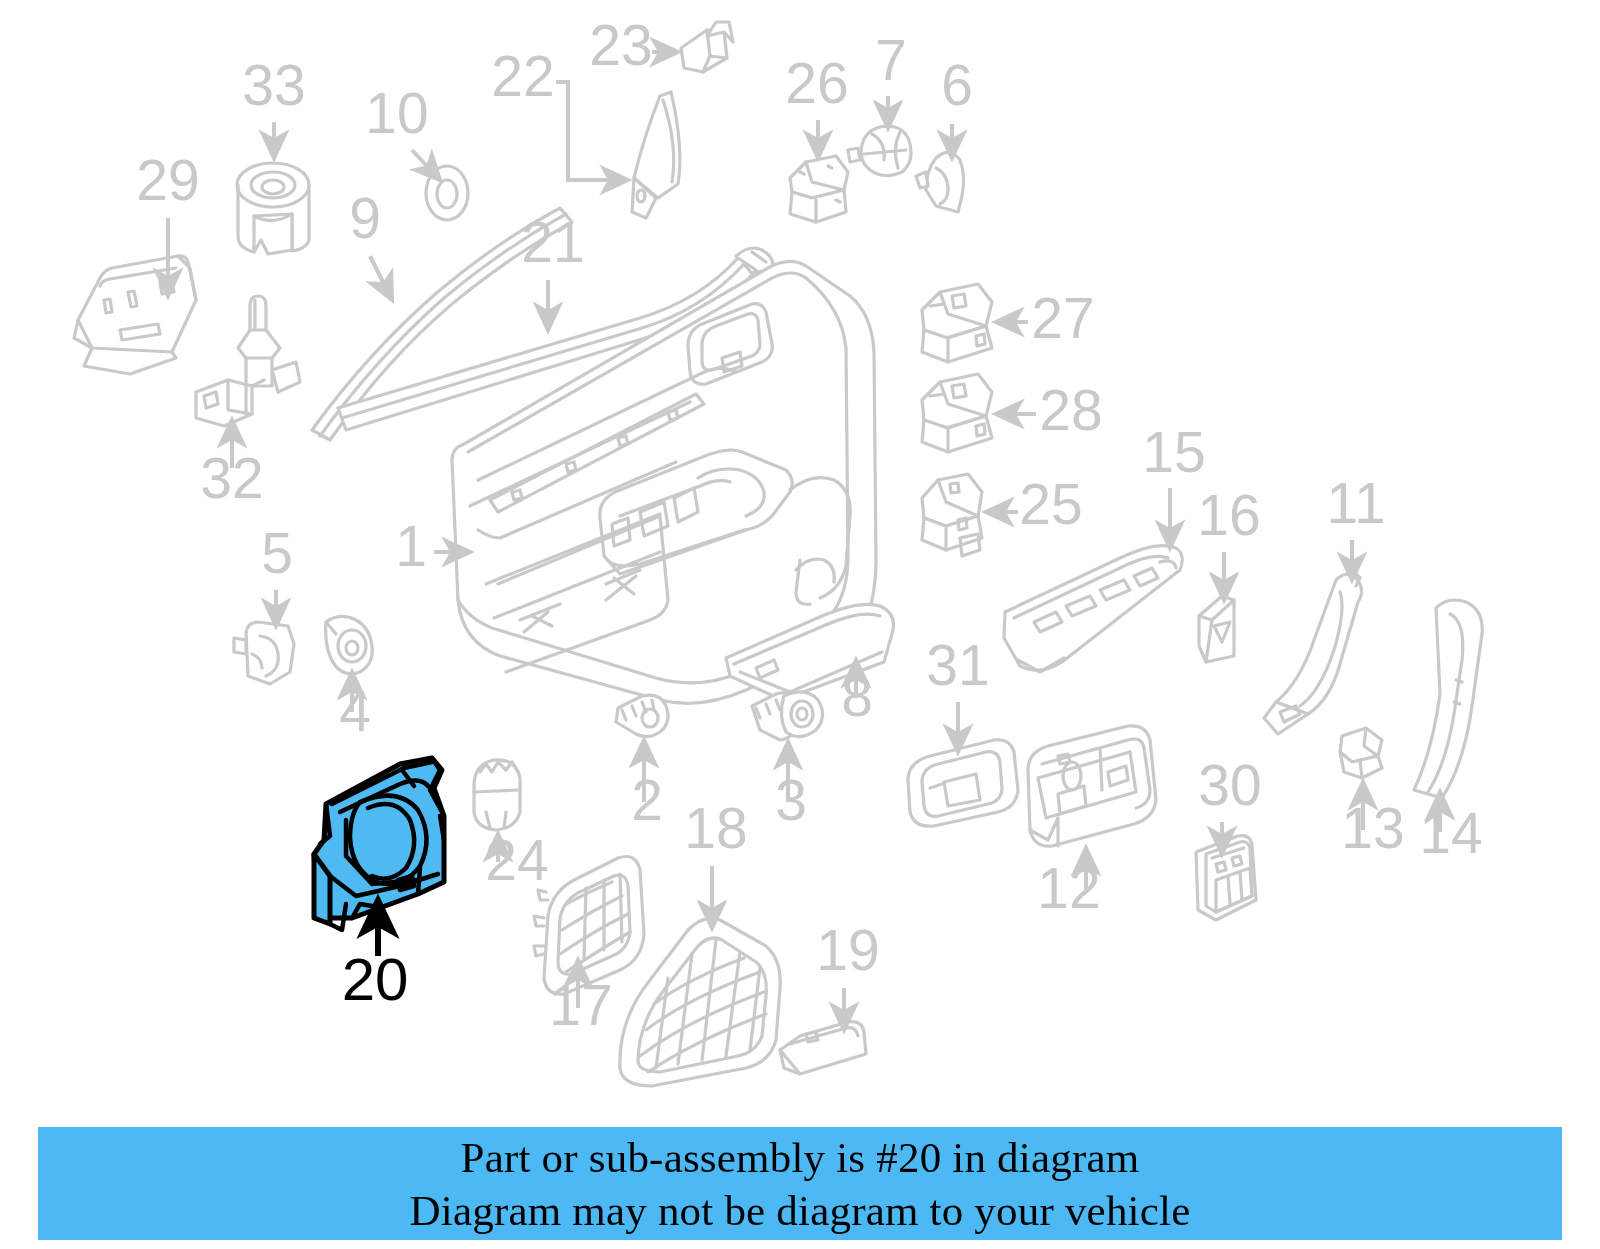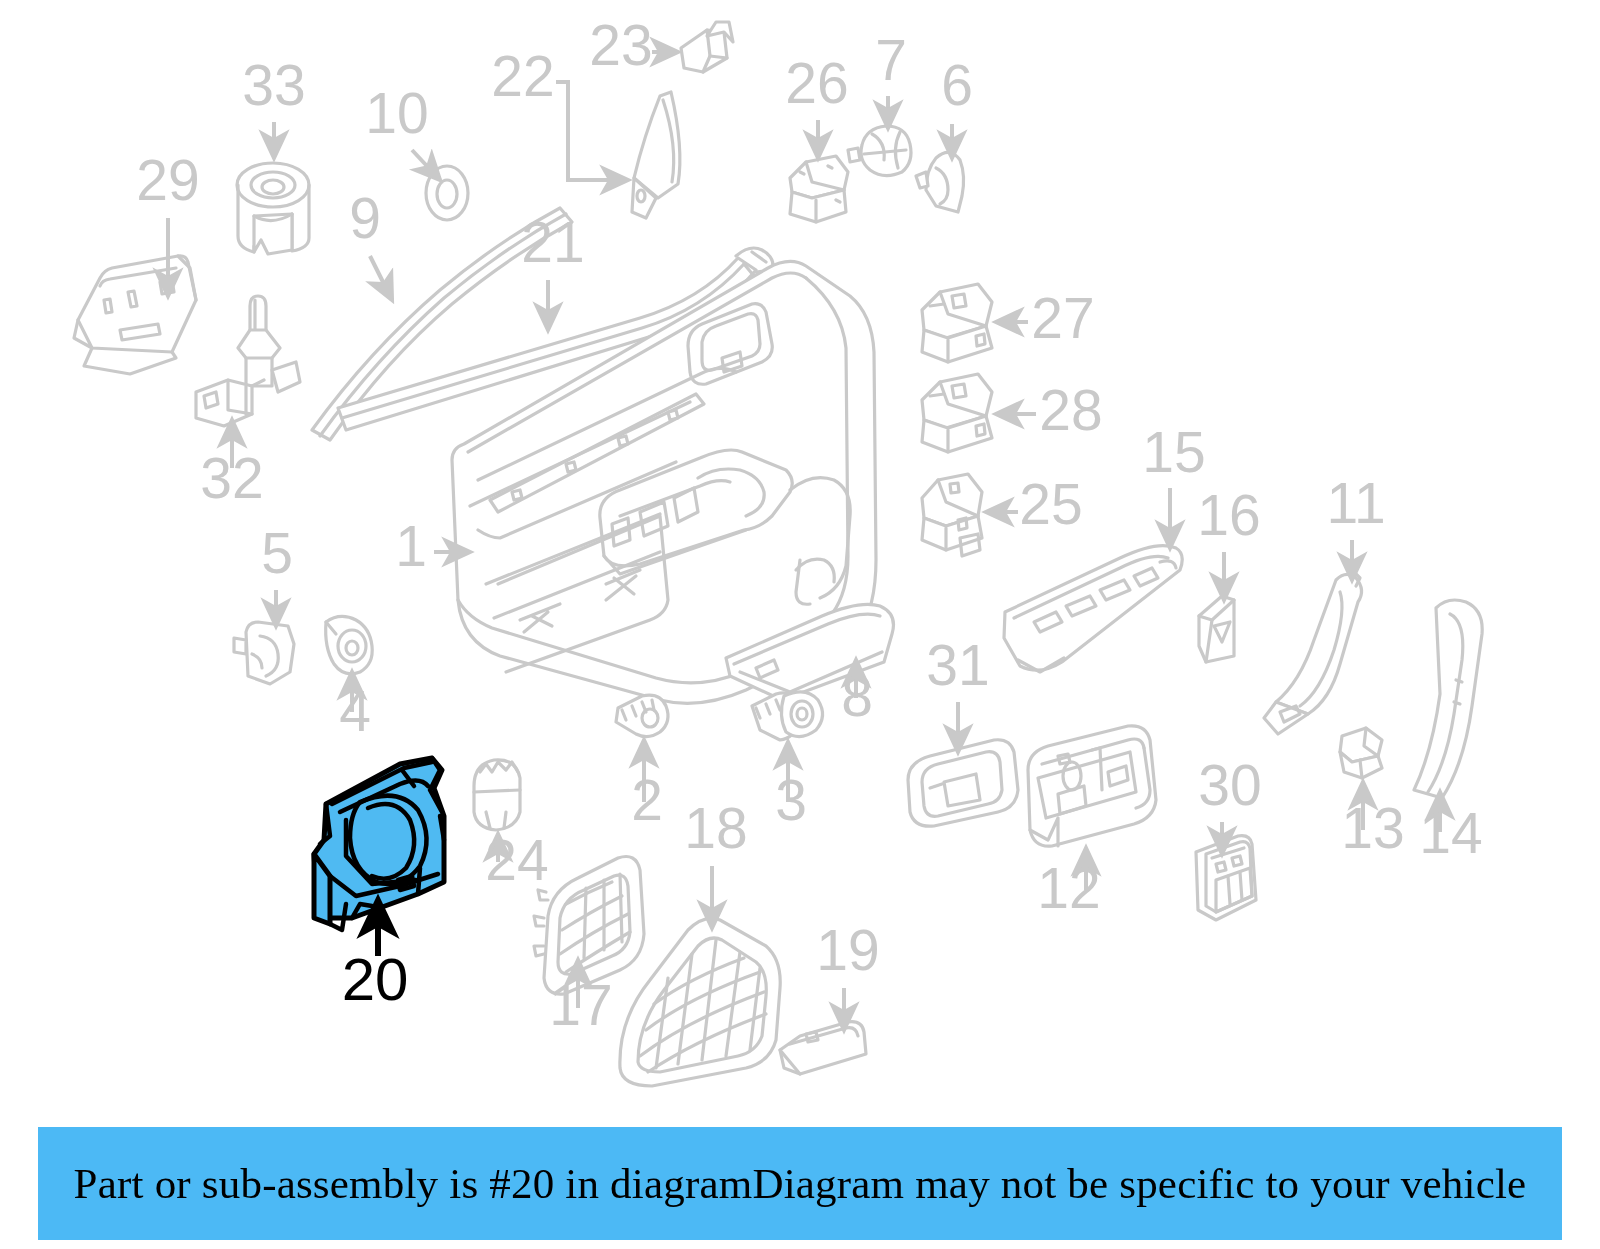--- a/index.html
+++ b/index.html
@@ -75,20 +75,21 @@
   }
 
   #footer-banner {
     position: absolute;
     left: 38px;
     top: 1127px;
     width: 1524px;
     height: 113px;
     background: #4cb9f5;
     display: flex;
+    flex-direction: column;
     align-items: center;
     justify-content: center;
   }
   #footer-banner .banner-line {
     color: #000000;
     font-family: "Liberation Serif", serif;
     font-size: 43px;
     line-height: 53px;
     letter-spacing: 0.2px;
     white-space: nowrap;
@@ -529,16 +530,16 @@
       <text class="callout-label" x="517" y="880" text-anchor="middle">24</text>
       <text class="callout-label" x="581" y="1025" text-anchor="middle">17</text>
       <text class="callout-label" x="716" y="848" text-anchor="middle">18</text>
       <text class="callout-label" x="848" y="970" text-anchor="middle">19</text>
       <text class="callout-label highlight" x="375" y="1000" text-anchor="middle">20</text>
     </g>
   </svg>
 
   <div id="footer-banner">
     <div class="banner-line">Part or sub-assembly is #20 in diagram</div>
-    <div class="banner-line">Diagram may not be specific to your vehicle</div>
+    <div class="banner-line">Diagram may not be diagram to your vehicle</div>
   </div>
 
 </div>
 
 </body></html>

